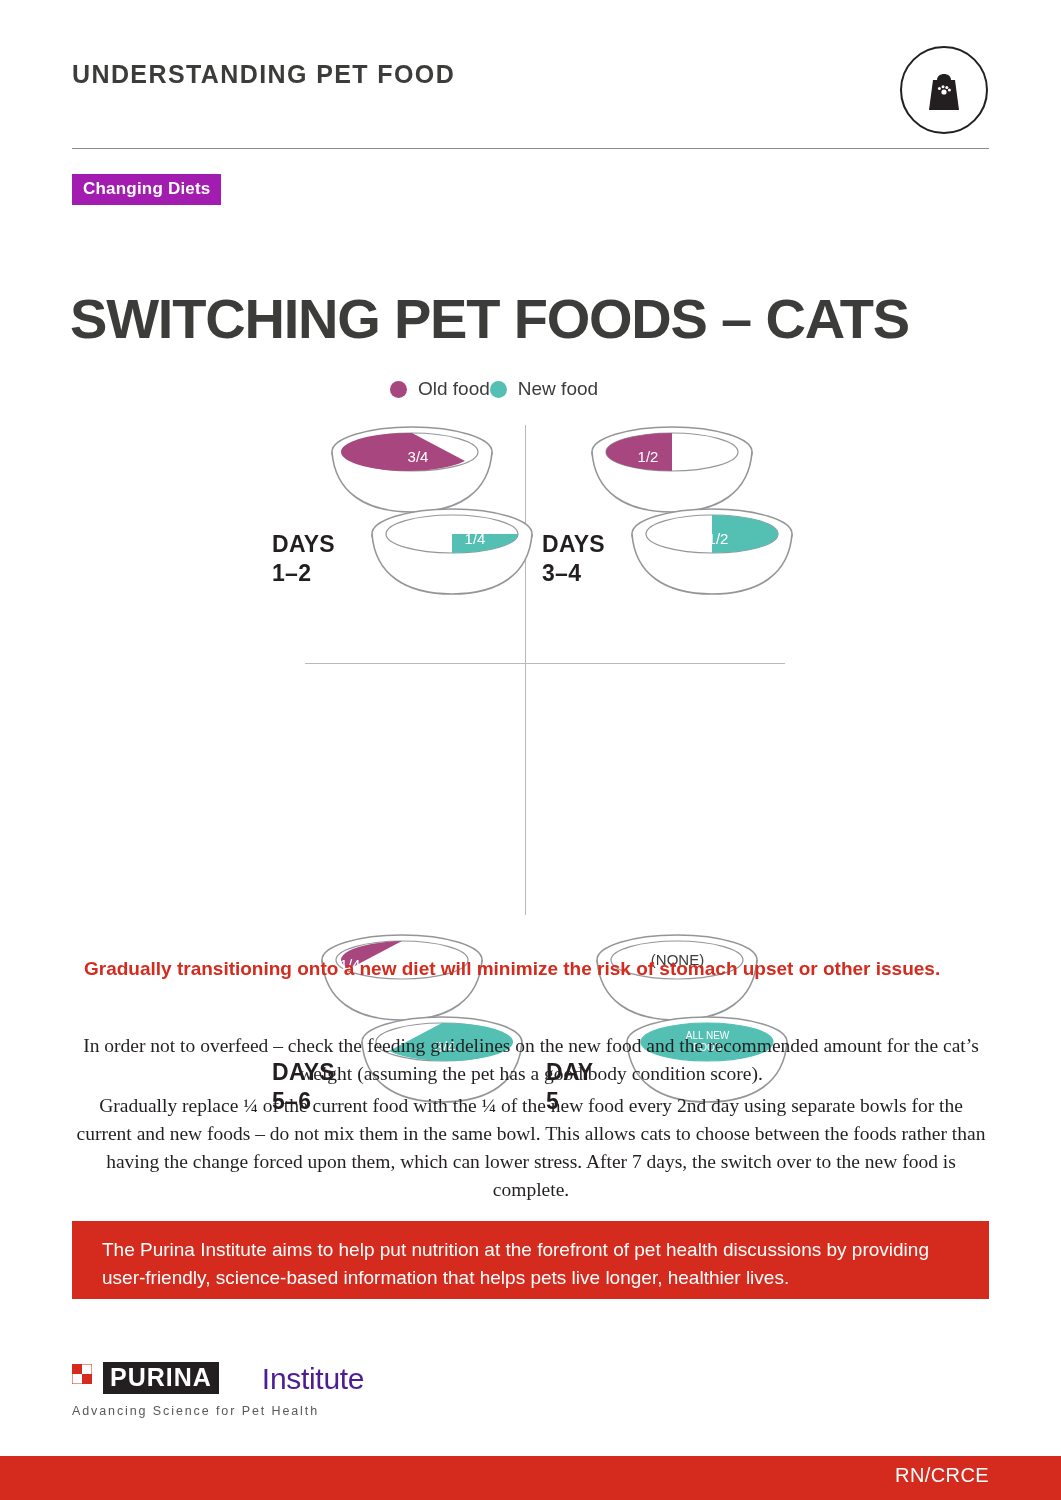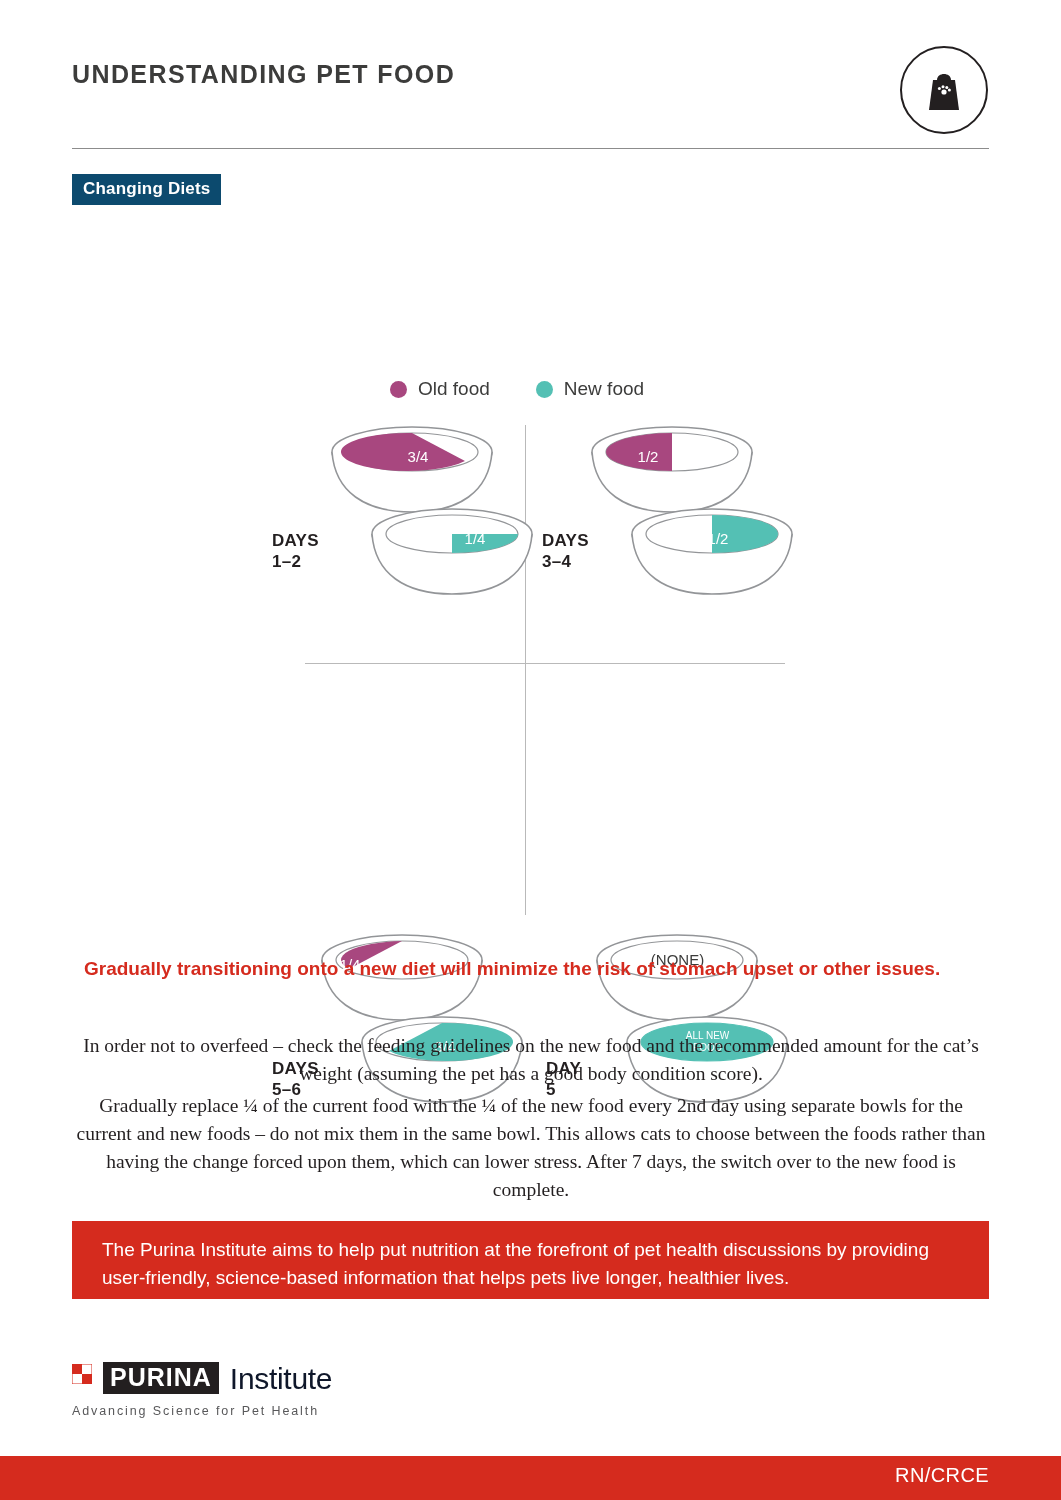--- a/index.html
+++ b/index.html
@@ -59,21 +59,21 @@
     transform: translate(-50%, -50%);
     width: 34px;
     height: 44px;
   }
 
   
   .tag {
     position: absolute;
     left: 72px;
     top: 174px;
-    background: #0c4a6e;
+    background: #a21caf;
     color: #ffffff;
     font-size: 17px;
     font-weight: 700;
     padding: 5px 11px 6px 11px;
     letter-spacing: 0.2px;
   }
 
   
   .title {
     position: absolute;
@@ -84,21 +84,20 @@
     letter-spacing: -1.2px;
     color: #3c3c3b;
   }
 
   
   .legend {
     position: absolute;
     left: 390px;
     top: 378px;
     display: flex;
-    gap: 46px;
     align-items: center;
     font-size: 19px;
     color: #3c3c3b;
   }
   .legend-item { display: flex; align-items: center; gap: 11px; }
   .legend-dot { width: 17px; height: 17px; border-radius: 50%; display: inline-block; }
 
   
   .diagram {
     position: absolute;
@@ -124,21 +123,21 @@
     background: #b9b9b9;
   }
   .quad { position: absolute; width: 260px; height: 245px; }
   .q1 { left: 0;   top: 0; }
   .q2 { left: 260px; top: 0; }
   .q3 { left: 0;   top: 248px; }
   .q4 { left: 260px; top: 248px; }
 
   .day-label {
     position: absolute;
-    font-size: 17px;
+    font-size: 23px;
     font-weight: 700;
     color: #231f20;
     line-height: 1.25;
     letter-spacing: 0.3px;
   }
   .q1 .day-label { left: 2px; top: 110px; }
   .q2 .day-label { left: 12px; top: 110px; }
   .q3 .day-label { left: 2px; top: 390px; }
   .q4 .day-label { left: 16px; top: 390px; }
 
@@ -215,22 +214,23 @@
   .purina-word {
     background: #231f20;
     color: #ffffff;
     font-weight: 700;
     font-size: 25px;
     letter-spacing: 1px;
     padding: 1px 7px 2px 7px;
   }
   .institute {
     font-size: 30px;
-    color: #0f172a;
+    color: #4c1d95;
     letter-spacing: -0.3px;
+    margin-left: 32px;
   }
   .tagline {
     position: absolute;
     left: 72px;
     top: 1404px;
     font-size: 12.5px;
     letter-spacing: 1.9px;
     color: #58585a;
   }
 
@@ -268,20 +268,21 @@
         <circle cx="12.4" cy="20.6" r="1.5" fill="#ffffff"></circle>
         <circle cx="16" cy="18.8" r="1.5" fill="#ffffff"></circle>
         <circle cx="19.8" cy="19.4" r="1.5" fill="#ffffff"></circle>
         <circle cx="22.4" cy="22" r="1.5" fill="#ffffff"></circle>
       </svg>
     </div>
   </div>
 
   <div class="tag">Changing Diets</div>
 
+  <h1 class="title">SWITCHING PET FOODS – CATS</h1>
 
   <div class="legend">
     <div class="legend-item">
       <span class="legend-dot" style="background:#a8477f"></span>
       <span>Old food</span>
     </div>
     <div class="legend-item">
       <span class="legend-dot" style="background:#54c0b4"></span>
       <span>New food</span>
     </div>

